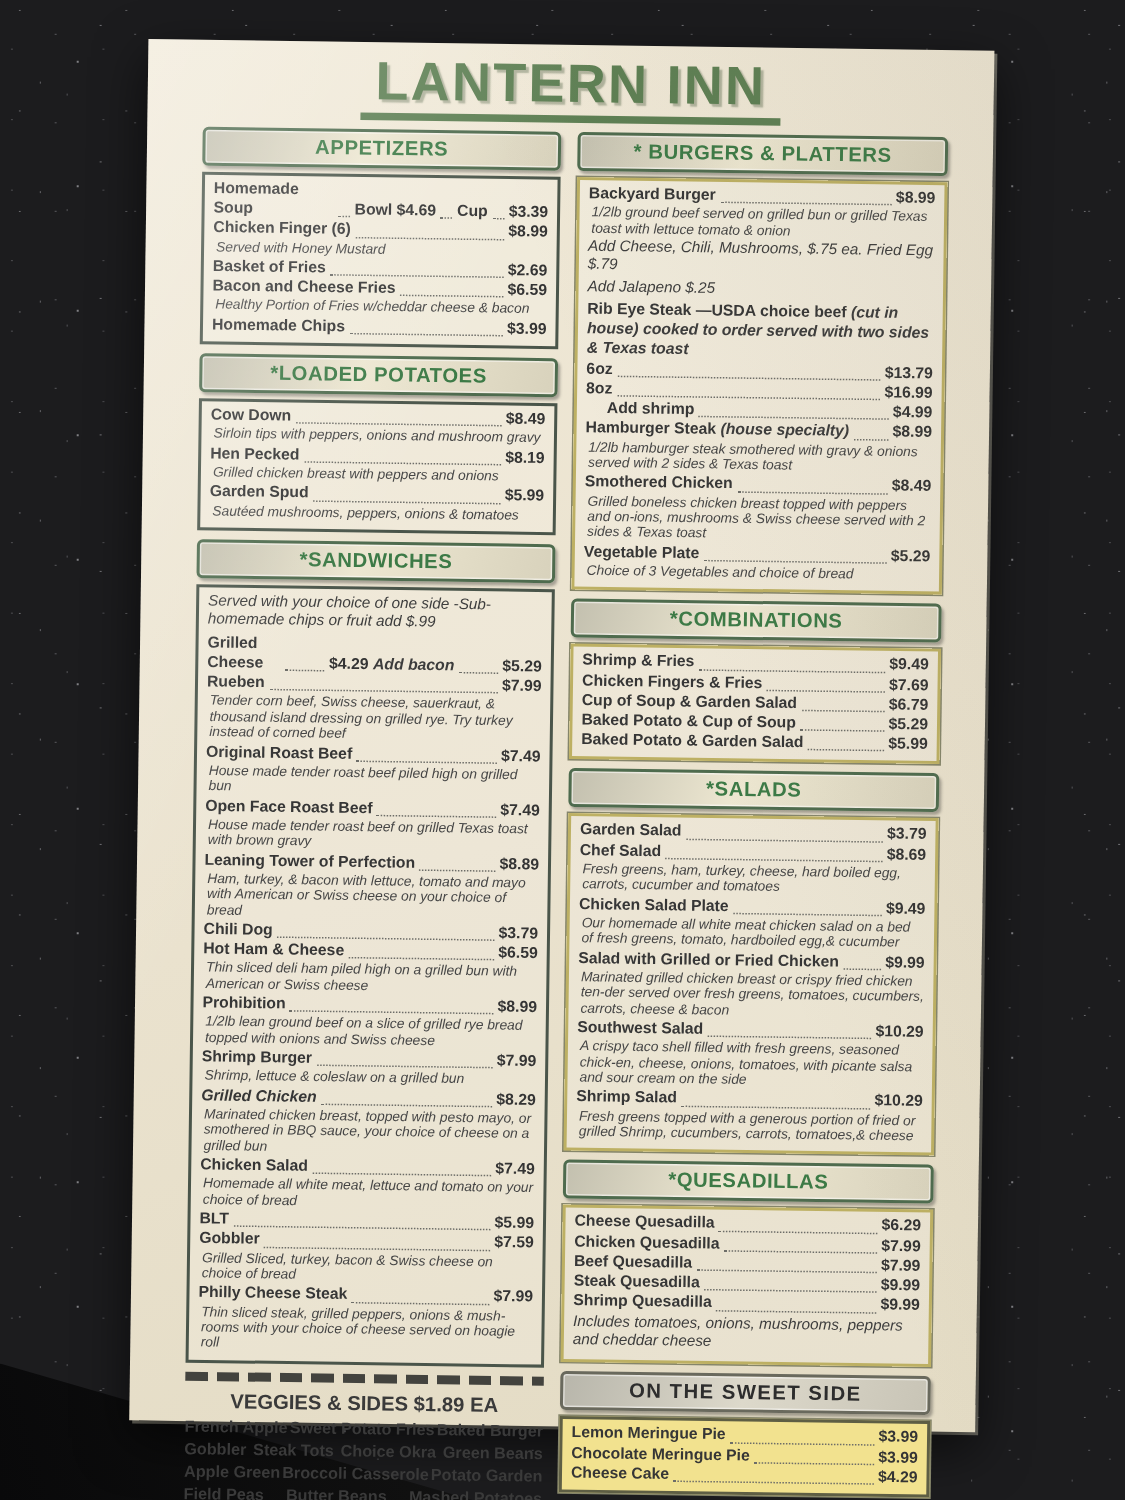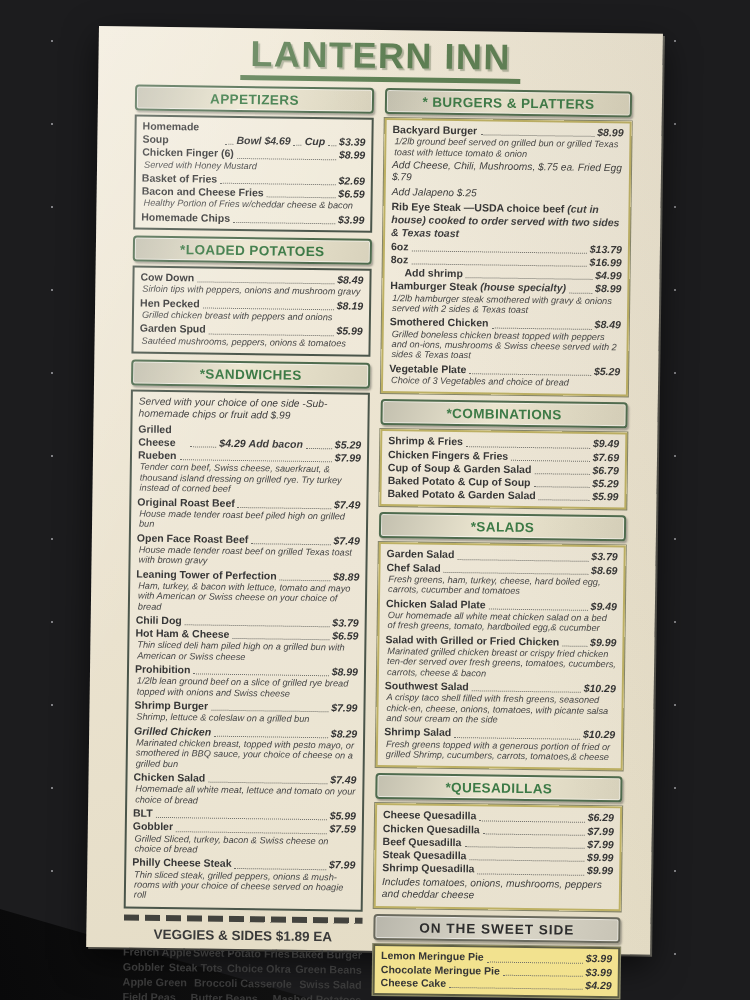--- a/index.html
+++ b/index.html
@@ -62,21 +62,21 @@
   .box.yellow{background:#f2e28f;border-color:#5e5e44;box-shadow:0 0 0 1px #85856a;}
 
   .row{display:flex;align-items:flex-end;font-size:10.5px;line-height:1.26;color:#333;}
   .row.pad{padding-left:14px;}
   .nm{font-weight:bold;color:#363636;}
   .nm.it{font-style:italic;}
   .sfx{font-style:italic;font-weight:600;margin-left:3px;white-space:nowrap;color:#3c3c3c;}
   .dots{flex:1;border-bottom:1.6px dotted #6d6d68;margin:0 3px 2px;min-width:8px;}
   .dots.short{flex:0 0 26px;}
   .spacer{flex:1;}
-  .pr{font-weight:600;white-space:nowrap;color:#343434;font-style:italic;}
+  .pr{font-weight:600;white-space:nowrap;color:#343434;}
   .desc{font-style:italic;font-size:9.2px;line-height:1.13;color:#464646;margin:0 0 2px 2px;}
   .note{font-style:italic;font-size:10.2px;line-height:1.22;color:#3d3d3d;margin:1px 0 2px;}
   .flow{font-size:10.5px;line-height:1.22;color:#333;margin:1px 0;}
   .flow .nm{white-space:normal;}
   .tail{font-style:italic;font-weight:600;color:#3c3c3c;}
 
   .ticket-edge{height:6px;margin:2px 0 6px;
     background:repeating-linear-gradient(90deg,#43433e 0 15px,transparent 15px 21px);}
   .veg-title{text-align:center;font-weight:bold;font-size:13.5px;color:#3a3a3a;margin:2px 0 4px;}
   .veg-row{display:flex;justify-content:space-between;font-weight:bold;font-size:10.8px;color:#3a3a3a;margin-bottom:3px;}
@@ -246,21 +246,21 @@
         </div>
         <div class="veg-row">
           <span class="veg-item">Gobbler</span>
           <span class="veg-item">Steak Tots</span>
           <span class="veg-item">Choice Okra</span>
           <span class="veg-item">Green Beans</span>
         </div>
         <div class="veg-row">
           <span class="veg-item">Apple Green</span>
           <span class="veg-item">Broccoli Casserole</span>
-          <span class="veg-item">Swiss Salad</span>
+          <span class="veg-item">Potato Garden</span>
         </div>
         <div class="veg-row">
           <span class="veg-item">Field Peas</span>
           <span class="veg-item">Butter Beans</span>
           <span class="veg-item">Mashed Potatoes</span>
         </div>
       </div>
     </div>
   <div class="col col-right">
       <div class="hdr "><span class="hdr-t">* BURGERS &amp; PLATTERS</span></div>

